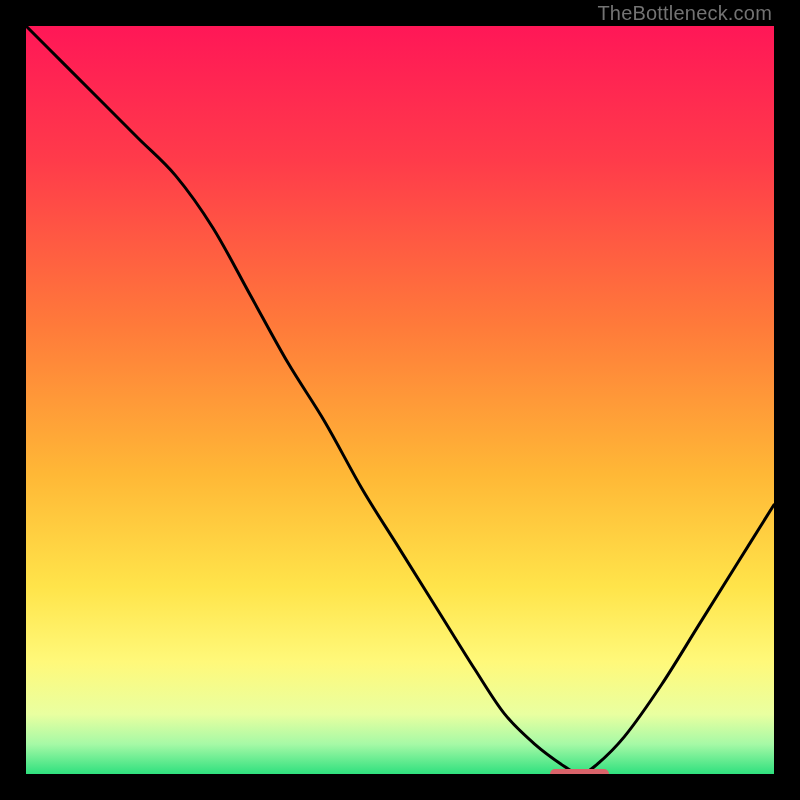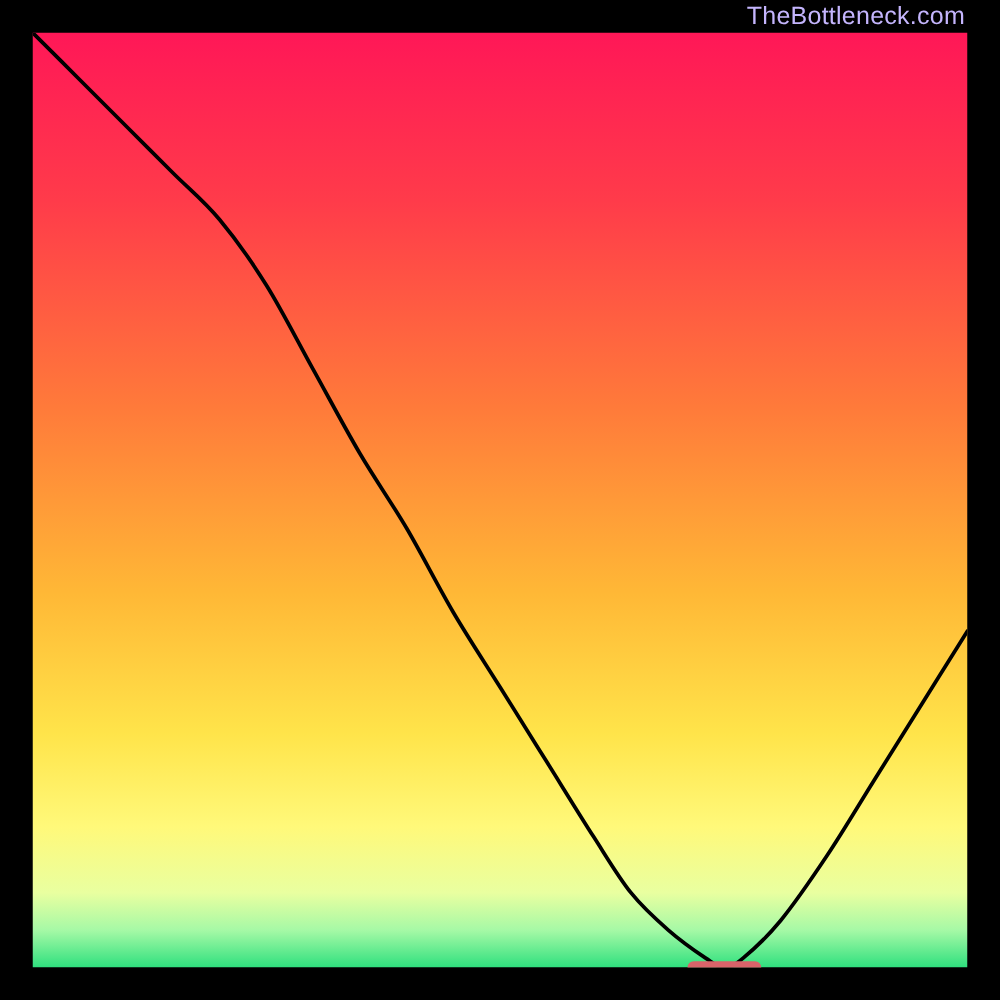--- a/index.html
+++ b/index.html
@@ -33,21 +33,21 @@
   .marker {
     position: absolute;
     height: 10px;
     background: #d9636a;
     border-radius: 6px;
   }
   .watermark {
     position: absolute;
     top: 2px;
     right: 28px;
-    color: #c4b5fd;
+    color: #737373;
     font-size: 20px;
     font-weight: 500;
     letter-spacing: 0.2px;
     user-select: none;
   }
 </style>
 </head>
 <body>
 
 <div class="watermark">TheBottleneck.com</div>

